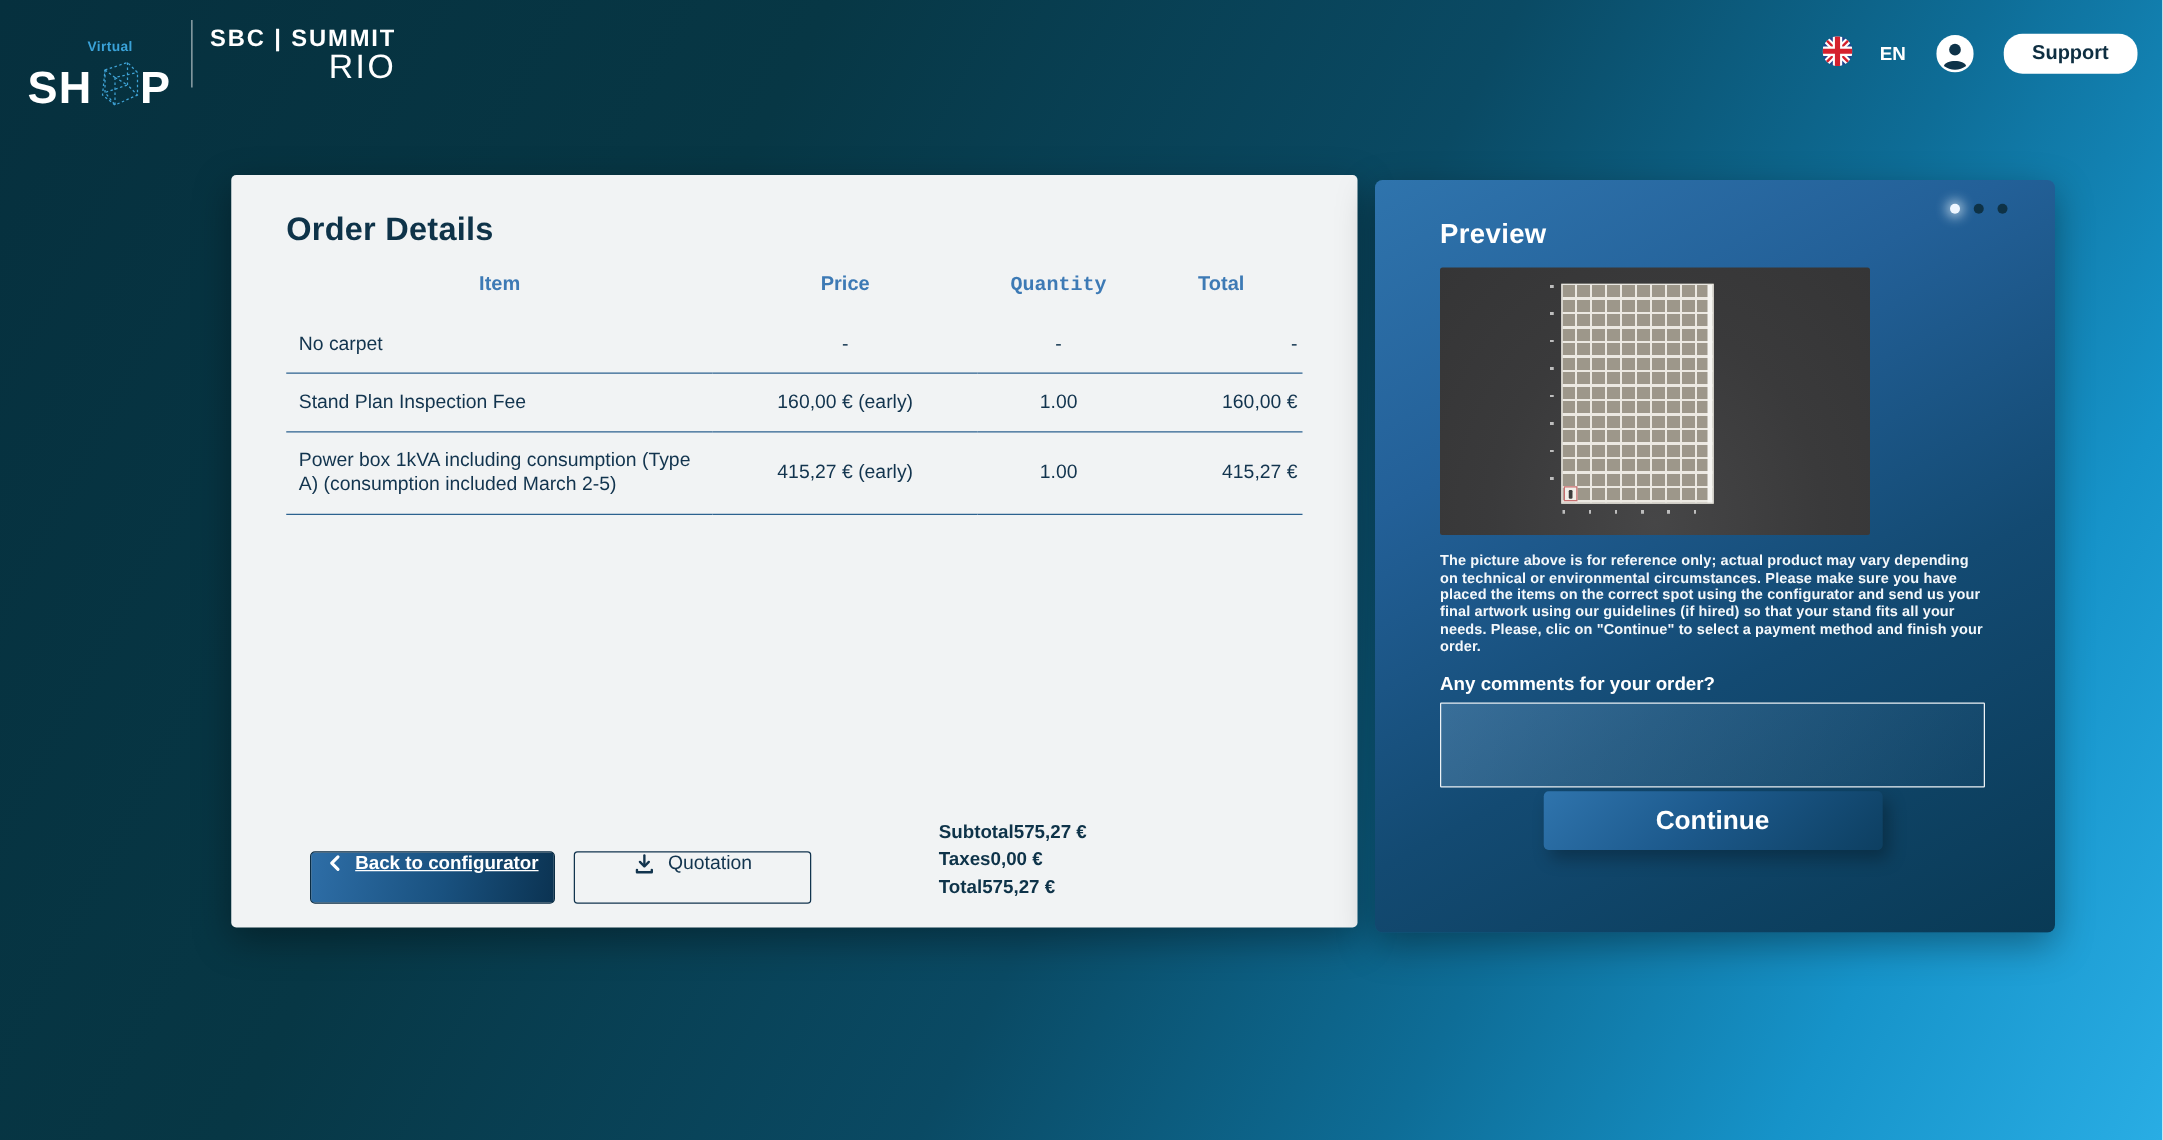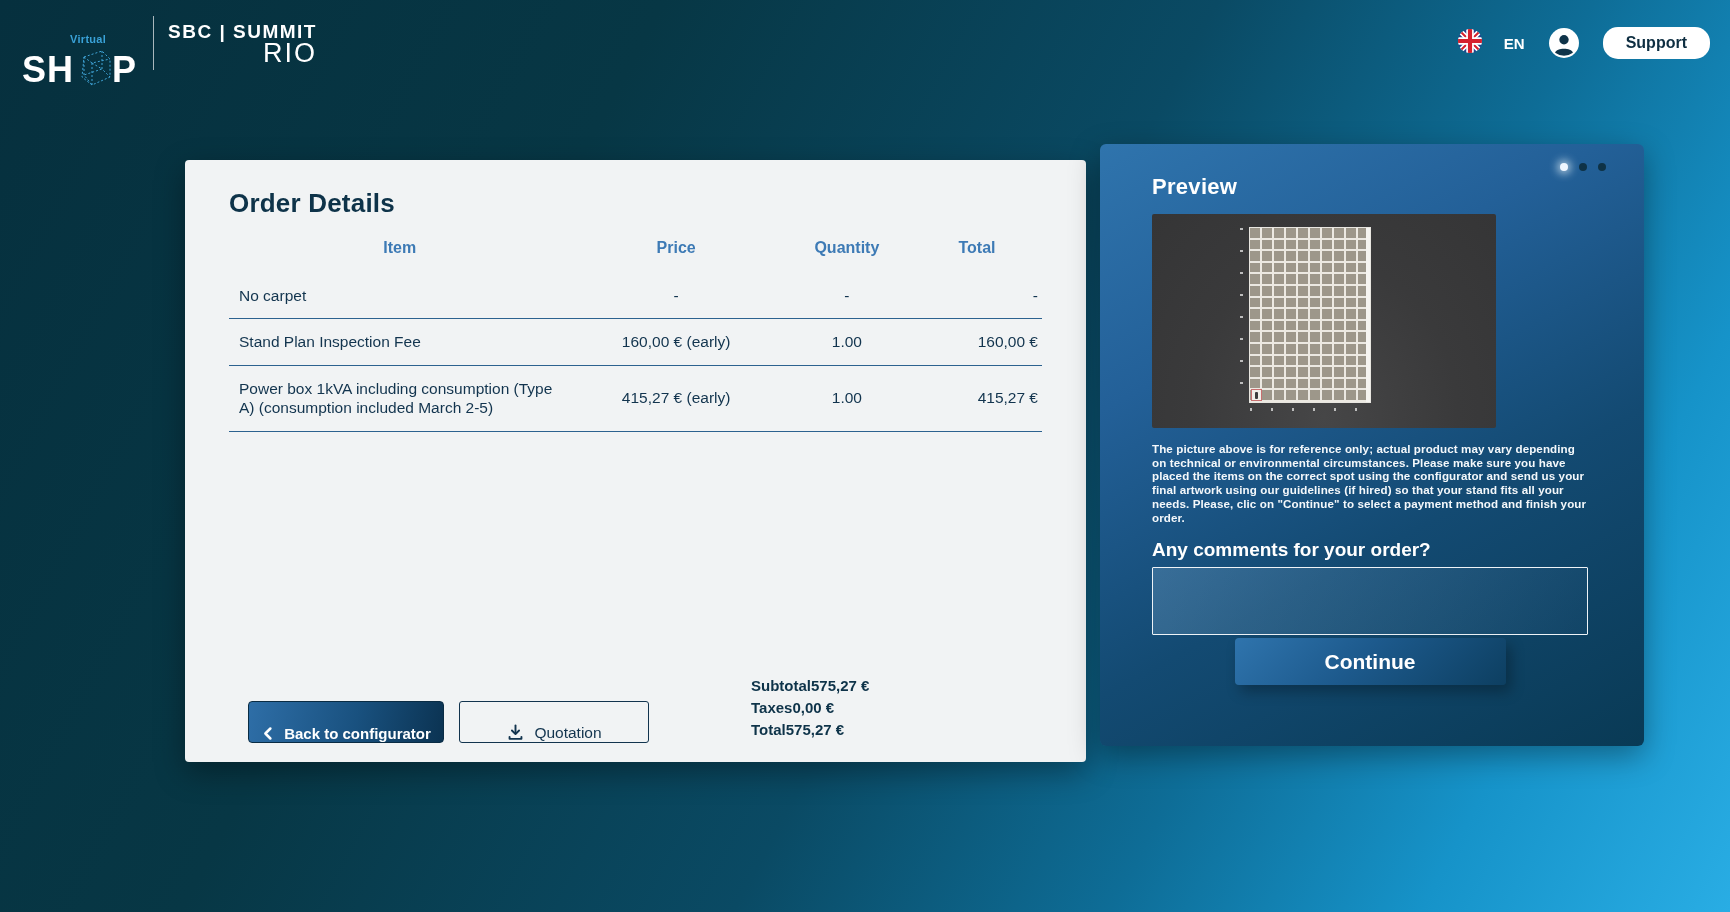--- a/index.html
+++ b/index.html
@@ -31,52 +31,53 @@
   .lang{ display:flex; align-items:center; gap:22px; cursor:pointer; }
   .lang-label{ color:#fff; font-weight:700; font-size:15px; }
   .support-btn{
     background:#fff; color:#0e2e41; font-weight:700; font-size:16px;
     border:none; border-radius:15px; padding:7px 23px; cursor:pointer;
     font-family:"Liberation Sans", sans-serif;
   }
 
   
   .order-card{
-    position:absolute; left:185px; top:160px; width:901px; height:602px;
+    position:absolute; left:185px; top:140px; width:901px; height:602px;
     background:#f1f3f4; border-radius:4px; box-shadow:0 10px 30px rgba(0,0,0,.35);
     padding:28px 44px 0 44px;
   }
   .order-title{ color:#0e3349; font-size:26px; font-weight:800; letter-spacing:.2px; }
 
   table.order-table{ width:813px; border-collapse:collapse; margin-top:20px; table-layout:fixed; }
   .order-table th{
     color:#3d7ab5; font-size:16px; font-weight:700; padding:0 0 16px 0; text-align:center;
   }
   .order-table th.col-item{ width:42%; }
   .order-table th.col-price{ width:26%; }
-  .order-table th.col-qty{ width:16%; }
+  .order-table th.col-qty{ width:16%;font-family:Liberation Mono, monospace; }
   .order-table th.col-total{ width:16%; }
   .order-table td{
     color:#12344e; font-size:15.5px; padding:13px 0; line-height:1.25;
   }
   .order-table td.c-item{ text-align:left; padding-left:10px; }
   .order-table td.c-price, .order-table td.c-qty{ text-align:center; }
   .order-table td.c-total{ text-align:right; padding-right:4px; }
   .order-table tbody tr{ border-bottom:1.5px solid #2c628f; }
 
   .buttons-row{ position:absolute; left:63px; bottom:19px; display:flex; gap:15px; }
   .back-btn{
-    display:flex; align-items:flex-end; justify-content:center; gap:8px;
+    display:flex; align-items:flex-start; justify-content:center; gap:8px;
     width:196px; height:42px; border-radius:4px; cursor:pointer;
     background:linear-gradient(100deg,#2e6ea7 0%,#19517f 55%,#0b3352 100%);
     border:1px solid #0a2c44; color:#fff; font-size:15px; font-weight:600;
     font-family:"Liberation Sans", sans-serif;
+    text-decoration:underline;
   }
   .quote-btn{
-    display:flex; align-items:flex-end; justify-content:center; gap:9px;
+    display:flex; align-items:flex-start; justify-content:center; gap:9px;
     width:190px; height:42px; border-radius:3px; cursor:pointer;
     background:#f1f3f4; border:1.5px solid #12344e; color:#12344e;
     font-size:15.5px; font-weight:400; font-family:"Liberation Sans", sans-serif;
   }
 
   .summary{ position:absolute; right:63px; bottom:21px; width:272px; }
   .summary-row{ display:flex; justify-content:flex-start; line-height:22px; }
   .summary-row .s-label{ color:#0e3349; font-size:15px; font-weight:700; }
   .summary-row .s-value{ color:#0e3349; font-size:15px; font-weight:700; }
 
@@ -116,21 +117,21 @@
   }
   .ticks-bottom{
     position:absolute; left:98px; top:194px; width:120px; height:3px;
     background:repeating-linear-gradient(to right, #bdbdbd 0 2px, transparent 2px 21px);
   }
 
   .disclaimer{
     margin-top:14px; font-size:11.6px; font-weight:600; line-height:1.185;
     color:#f4f8fb; letter-spacing:.1px;
   }
-  .comments-label{ margin-top:15px; font-size:19px; font-weight:800; }
+  .comments-label{ margin-top:15px; font-size:15px; font-weight:800; }
   .comments-box{
     display:block; margin-top:6px; width:100%; height:68px; resize:none;
     background:linear-gradient(120deg, rgba(130,175,210,.30), rgba(40,90,130,.16));
     border:1px solid #eef3f7; border-radius:1px; outline:none;
     color:#fff; font-family:"Liberation Sans", sans-serif; font-size:13px; padding:6px 8px;
   }
   .continue-btn{
     display:block; margin:3px auto 0 auto; width:271px; height:47px;
     background:linear-gradient(135deg,#2f74ad 0%,#1d5a8d 45%,#0d3f61 100%);
     border:none; border-radius:4px; cursor:pointer;

